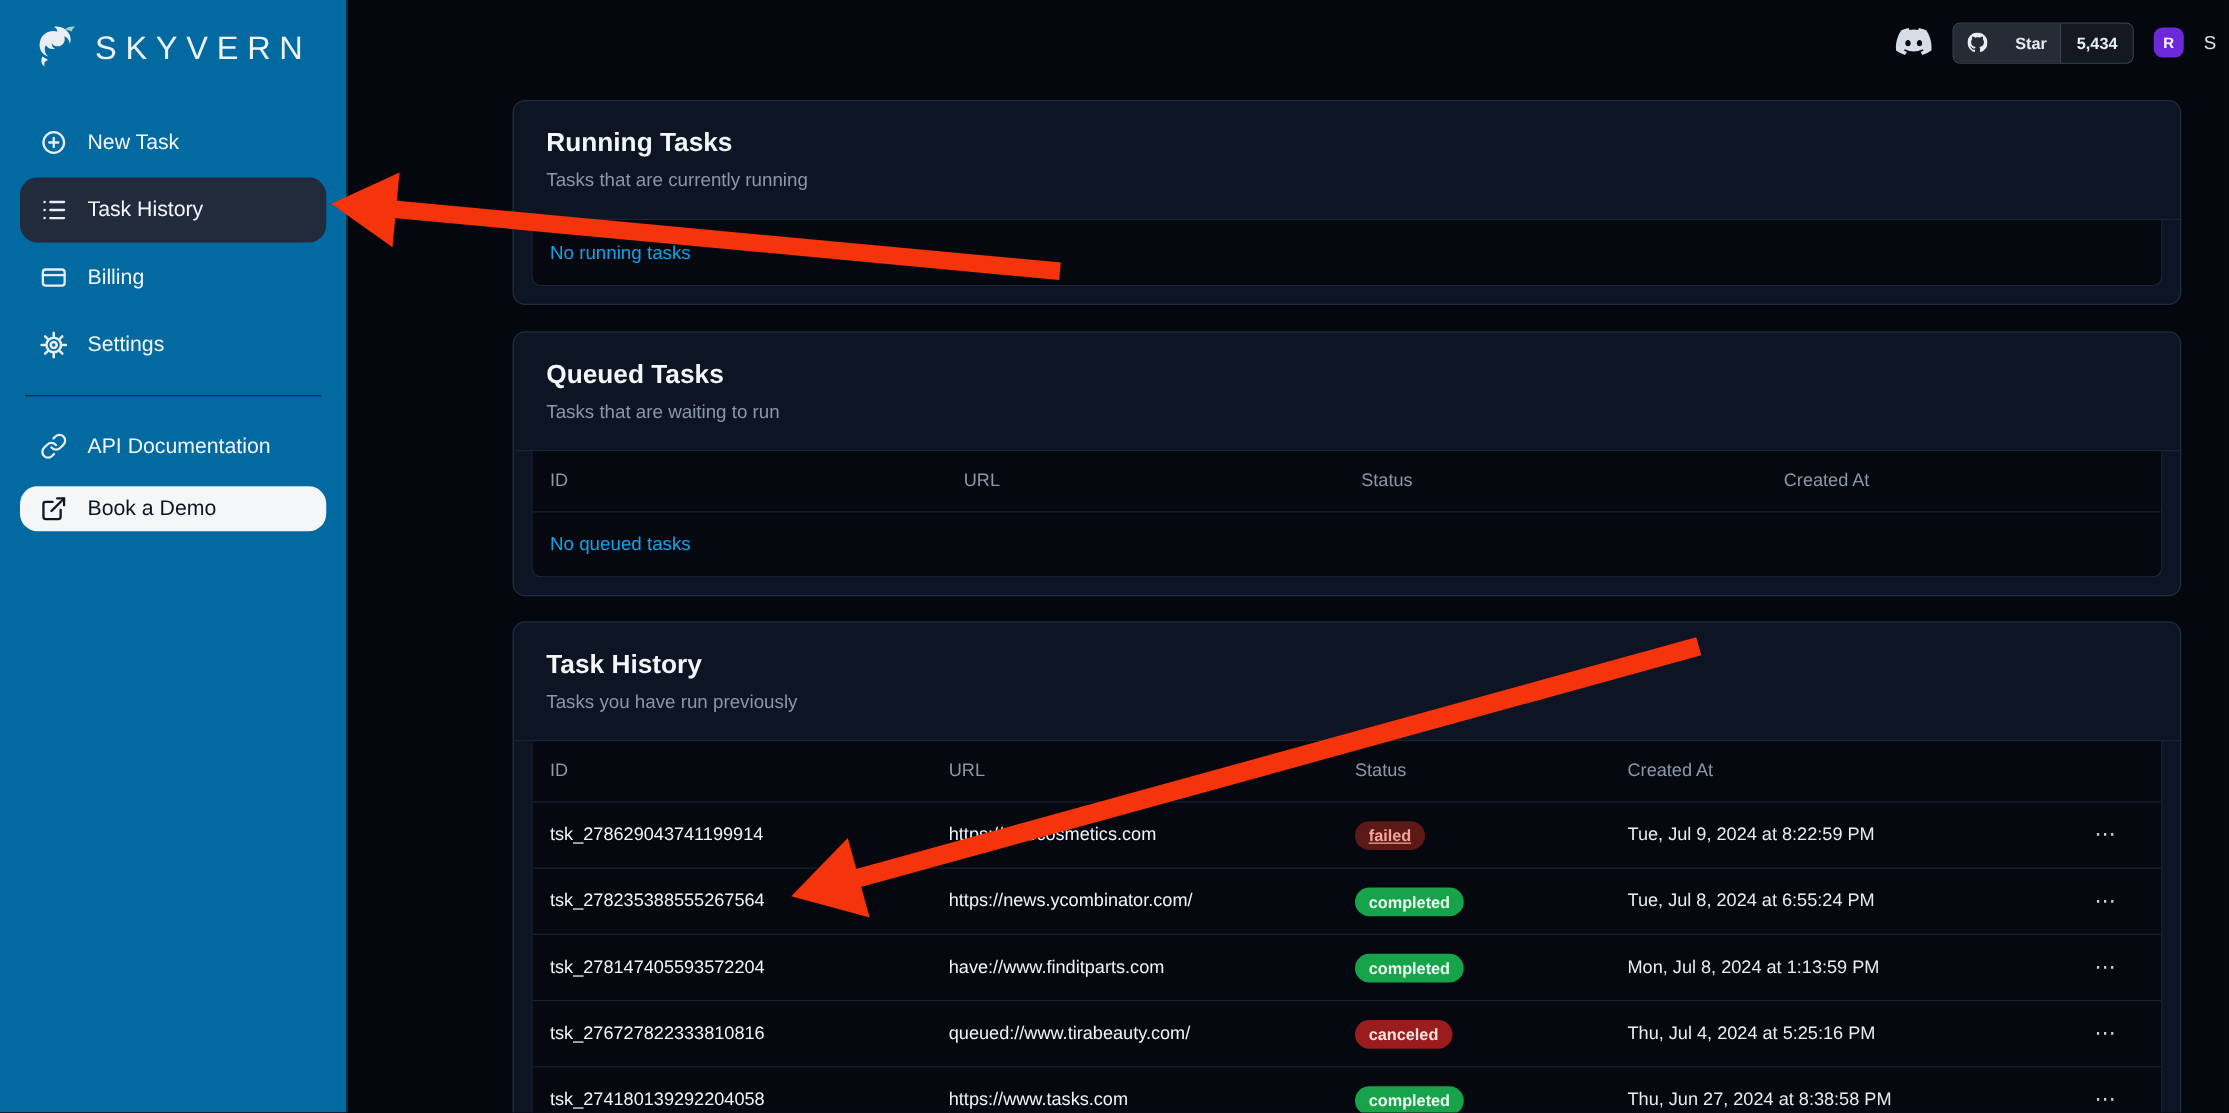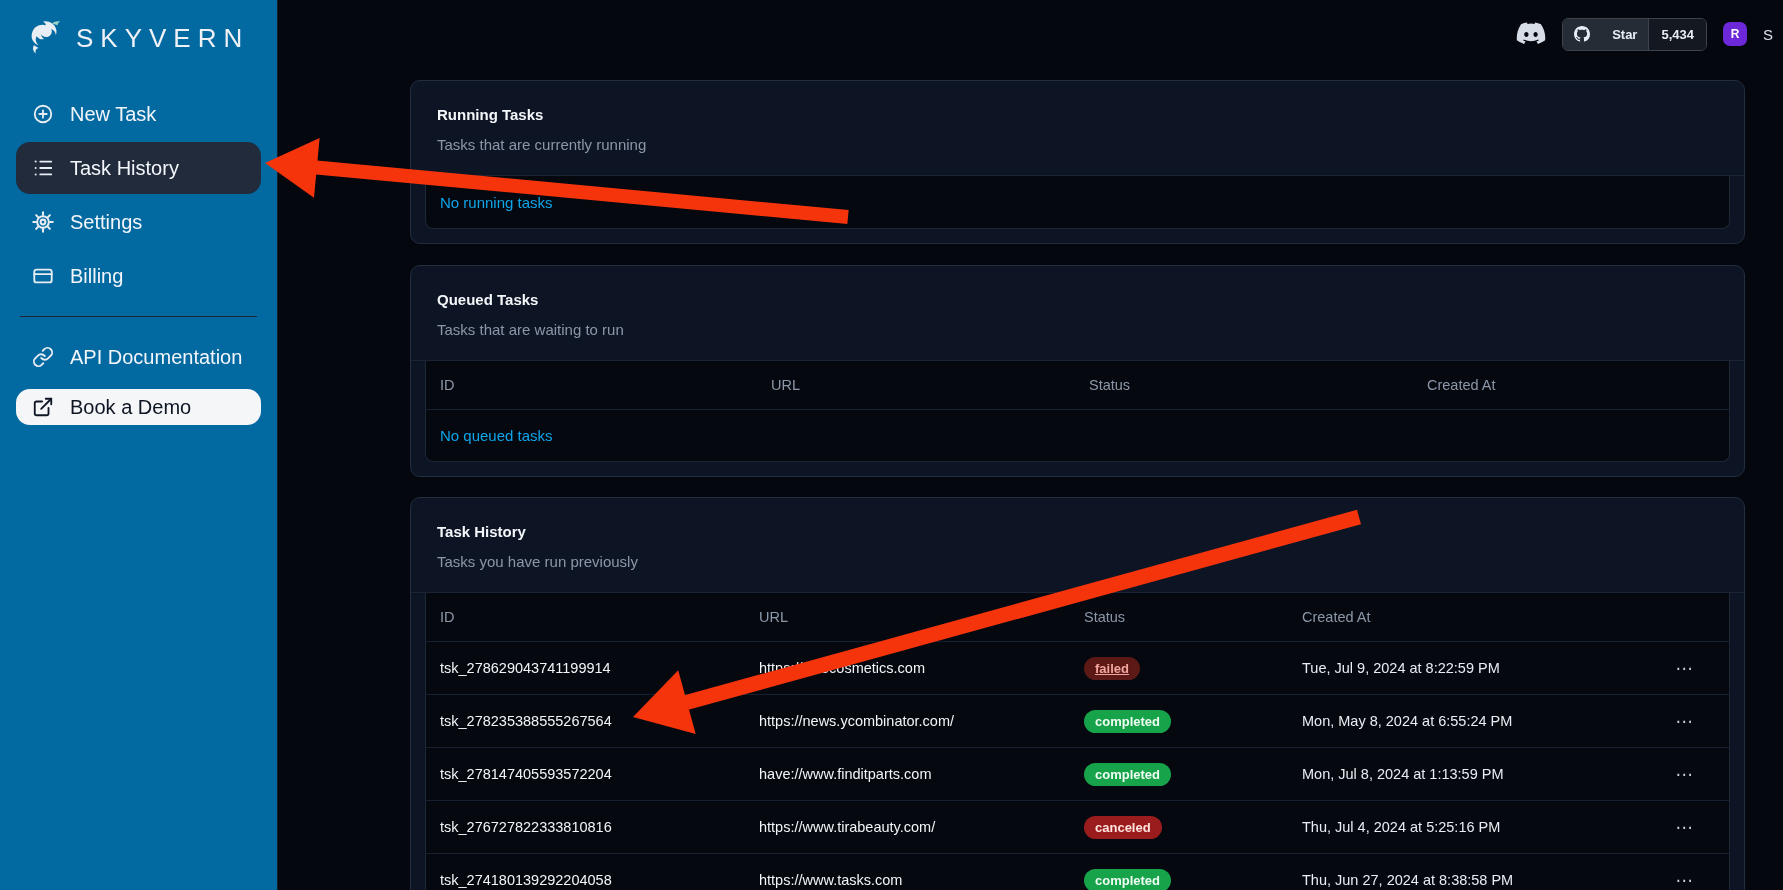--- a/index.html
+++ b/index.html
@@ -17,21 +17,21 @@
     width:278px; min-width:278px; height:100%;
     padding:18px 16px;
     border-right:1px solid #161f2d;
     background:#0369a1;
   }
   .logo { display:flex; align-items:center; gap:10px; padding:0 6px; margin-bottom:30px; cursor:pointer; }
   .logo-text { font-size:26px; letter-spacing:7px; color:#eef2f6; font-weight:400; }
   .nav-item {
     display:flex; align-items:center; gap:16px;
     height:52px; padding:0 16px; margin-bottom:2px;
-    border-radius:14px; font-size:20px; color:#f3f6fa; cursor:pointer;text-align:center;
+    border-radius:14px; font-size:17px; color:#f3f6fa; cursor:pointer;text-align:center;
   }
   .nav-item svg { width:22px; height:22px; flex:none; }
   .nav-item.active { background:#212b3b; }
   .nav-divider { border:none; border-top:1px solid #1c2533; margin:14px 4px; }
   .nav-item.demo { background:#f4f6f8; color:#0d1523; height:36px; margin-top:6px; }
 
   .ic { stroke:#e9eef4; stroke-width:2; fill:none; stroke-linecap:round; stroke-linejoin:round; }
   .ic-dark { stroke:#0e1524; stroke-width:2; fill:none; stroke-linecap:round; stroke-linejoin:round; }
 
   
@@ -56,21 +56,21 @@
     font-size:12px; font-weight:700; cursor:pointer;
   }
   .partial-user { font-size:15px; color:#dbe2ea; white-space:nowrap; }
 
   
   .cards { margin:12px 38px 0 132px; }
   .card { border:1px solid #222d3f; border-radius:10px; background:#0d1524; overflow:hidden; }
   .card + .card { margin-top:21px; }
   .card.history { margin-top:20px; }
   .card-head { padding:20px 26px; border-bottom:1px solid #1a2432; }
-  .card-title { font-size:15px; font-weight:700; color:#f4f7fa; line-height:28px; }
+  .card-title { font-size:21px; font-weight:700; color:#f4f7fa; line-height:28px; }
   .card-sub { margin-top:6px; font-size:15px; color:#8b97a8; line-height:20px; }
   .card-body { padding:0 14px 14px; }
   .tbl { border:1px solid #1d2736; border-top:none; border-radius:0 0 8px 8px; background:#05080f; overflow:hidden; }
   .thead-row, .trow { display:grid; align-items:center; }
   .grid-history { grid-template-columns:333px 325px 218px 1fr 64px; }
   .grid-queued  { grid-template-columns:345px 318px 338px 1fr; }
   .thead-row { height:48px; color:#8c98a9; font-size:14.5px; }
   .trow { height:53px; border-top:1px solid #172030; font-size:14.5px; cursor:pointer; }
   .thead-row > div:first-child, .trow > div:first-child { padding-left:14px; }
   .cell-created { color:#e8edf3; }
@@ -124,43 +124,43 @@
             <line x1="9" y1="12" x2="21" y2="12"></line>
             <line x1="9" y1="19" x2="21" y2="19"></line>
           <circle cx="4" cy="5" r="1.1" fill="#e9eef4" stroke="none"></circle>
             <circle cx="4" cy="12" r="1.1" fill="#e9eef4" stroke="none"></circle>
             <circle cx="4" cy="19" r="1.1" fill="#e9eef4" stroke="none"></circle>
         </svg>
         <span>Task History</span>
       </div>
 
       <div class="nav-item">
+        <svg class="ic" viewBox="0 0 24 24">
+          <rect x="2.5" y="5" width="19" height="14" rx="2.5"></rect>
+            <line x1="2.5" y1="10" x2="21.5" y2="10"></line>
+        </svg>
+        <span>Billing</span>
+      </div>
+
+      <div class="nav-item">
         <svg class="ic" viewBox="0 0 24 24" style="stroke-width:2.2">
           <circle cx="12" cy="12" r="6.4"></circle>
             <circle cx="12" cy="12" r="2.6"></circle>
           <line x1="19.8" y1="12" x2="22.6" y2="12"></line>
             <line x1="17.52" y1="17.52" x2="19.5" y2="19.5"></line>
           <line x1="12" y1="19.8" x2="12" y2="22.6"></line>
             <line x1="6.48" y1="17.52" x2="4.5" y2="19.5"></line>
           <line x1="4.2" y1="12" x2="1.4" y2="12"></line>
             <line x1="6.48" y1="6.48" x2="4.5" y2="4.5"></line>
           <line x1="12" y1="4.2" x2="12" y2="1.4"></line>
             <line x1="17.52" y1="6.48" x2="19.5" y2="4.5"></line>
         </svg>
         <span>Settings</span>
       </div>
 
-      <div class="nav-item">
-        <svg class="ic" viewBox="0 0 24 24">
-          <rect x="2.5" y="5" width="19" height="14" rx="2.5"></rect>
-            <line x1="2.5" y1="10" x2="21.5" y2="10"></line>
-        </svg>
-        <span>Billing</span>
-      </div>
-
       <hr class="nav-divider">
 
       <div class="nav-item">
         <svg class="ic" viewBox="0 0 24 24">
           <path d="M10 13a5 5 0 0 0 7.54.54l3-3a5 5 0 0 0-7.07-7.07l-1.72 1.71"></path>
           <path d="M14 11a5 5 0 0 0-7.54-.54l-3 3a5 5 0 0 0 7.07 7.07l1.71-1.71"></path>
         </svg>
         <span>API Documentation</span>
       </div>
 
@@ -250,35 +250,35 @@
               <div>https://elitecosmetics.com</div>
               <div><span class="badge badge-failed">failed</span></div>
               <div class="cell-created">Tue, Jul 9, 2024 at 8:22:59 PM</div>
               <div><button class="dots-btn"><span>⋯</span></button></div>
             </div>
 
             <div class="trow grid-history">
               <div>tsk_278235388555267564</div>
               <div>https://news.ycombinator.com/</div>
               <div><span class="badge badge-completed">completed</span></div>
-              <div class="cell-created">Mon, May 8, 2024 at 6:55:24 PM</div>
+              <div class="cell-created">Tue, Jul 8, 2024 at 6:55:24 PM</div>
               <div><button class="dots-btn"><span>⋯</span></button></div>
             </div>
 
             <div class="trow grid-history">
               <div>tsk_278147405593572204</div>
               <div>have://www.finditparts.com</div>
               <div><span class="badge badge-completed">completed</span></div>
               <div class="cell-created">Mon, Jul 8, 2024 at 1:13:59 PM</div>
               <div><button class="dots-btn"><span>⋯</span></button></div>
             </div>
 
             <div class="trow grid-history">
               <div>tsk_276727822333810816</div>
-              <div>https://www.tirabeauty.com/</div>
+              <div>queued://www.tirabeauty.com/</div>
               <div><span class="badge badge-canceled">canceled</span></div>
               <div class="cell-created">Thu, Jul 4, 2024 at 5:25:16 PM</div>
               <div><button class="dots-btn"><span>⋯</span></button></div>
             </div>
 
             <div class="trow grid-history">
               <div>tsk_274180139292204058</div>
               <div>https://www.tasks.com</div>
               <div><span class="badge badge-completed">completed</span></div>
               <div class="cell-created">Thu, Jun 27, 2024 at 8:38:58 PM</div>

